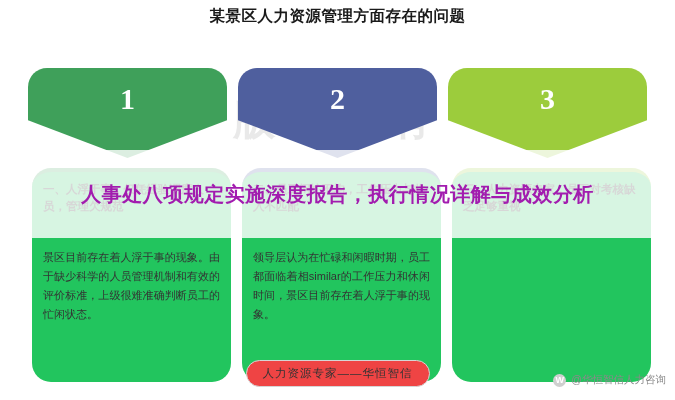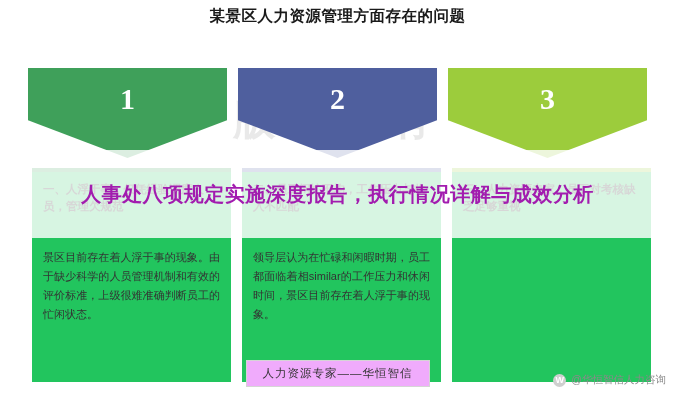--- a/index.html
+++ b/index.html
@@ -1,15 +1,15 @@
 <!DOCTYPE html>
 <html><head>
 <meta charset="utf-8">
 <style>
-  * { box-sizing: border-box; margin: 0; padding: 0; }
+  * { box-sizing: border-box; margin: 0; padding: 0; border-radius: 19px; }
   html, body {
     width: 675px; height: 400px;
     font-family: "Liberation Sans", sans-serif;
     overflow: hidden;
     background: #ffffff;
   }
   #page {
     position: relative;
     width: 675px; height: 400px;
     background: #ffffff;
@@ -119,21 +119,21 @@
     letter-spacing: 0.5px;
   }
 
   
   .footer-tag {
     position: absolute;
     left: 50%;
     transform: translateX(-50%);
     bottom: 13px;
     padding: 5px 16px;
-    background: #f0abfc;
+    background: #ef4444;
     border: 1px solid #d5d5d5;
     font-size: 11.5px;
     color: #333333;
     letter-spacing: 1px;
   }
   .wm-logo {
     position: absolute;
     right: 9px; bottom: 13px;
     display: flex;
     align-items: center;

